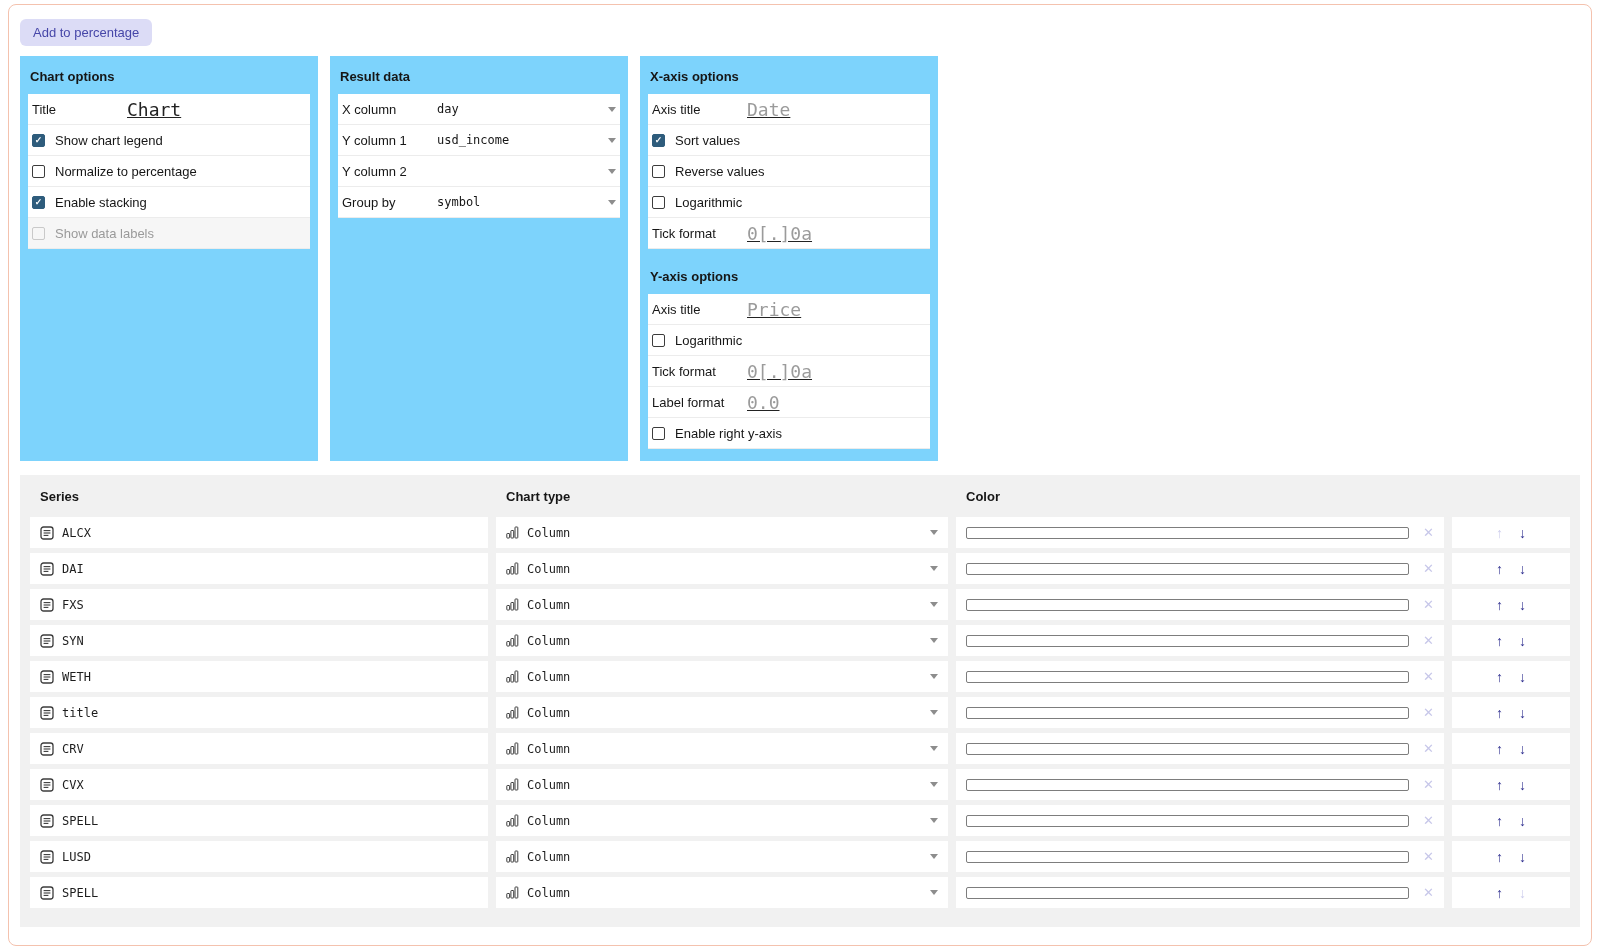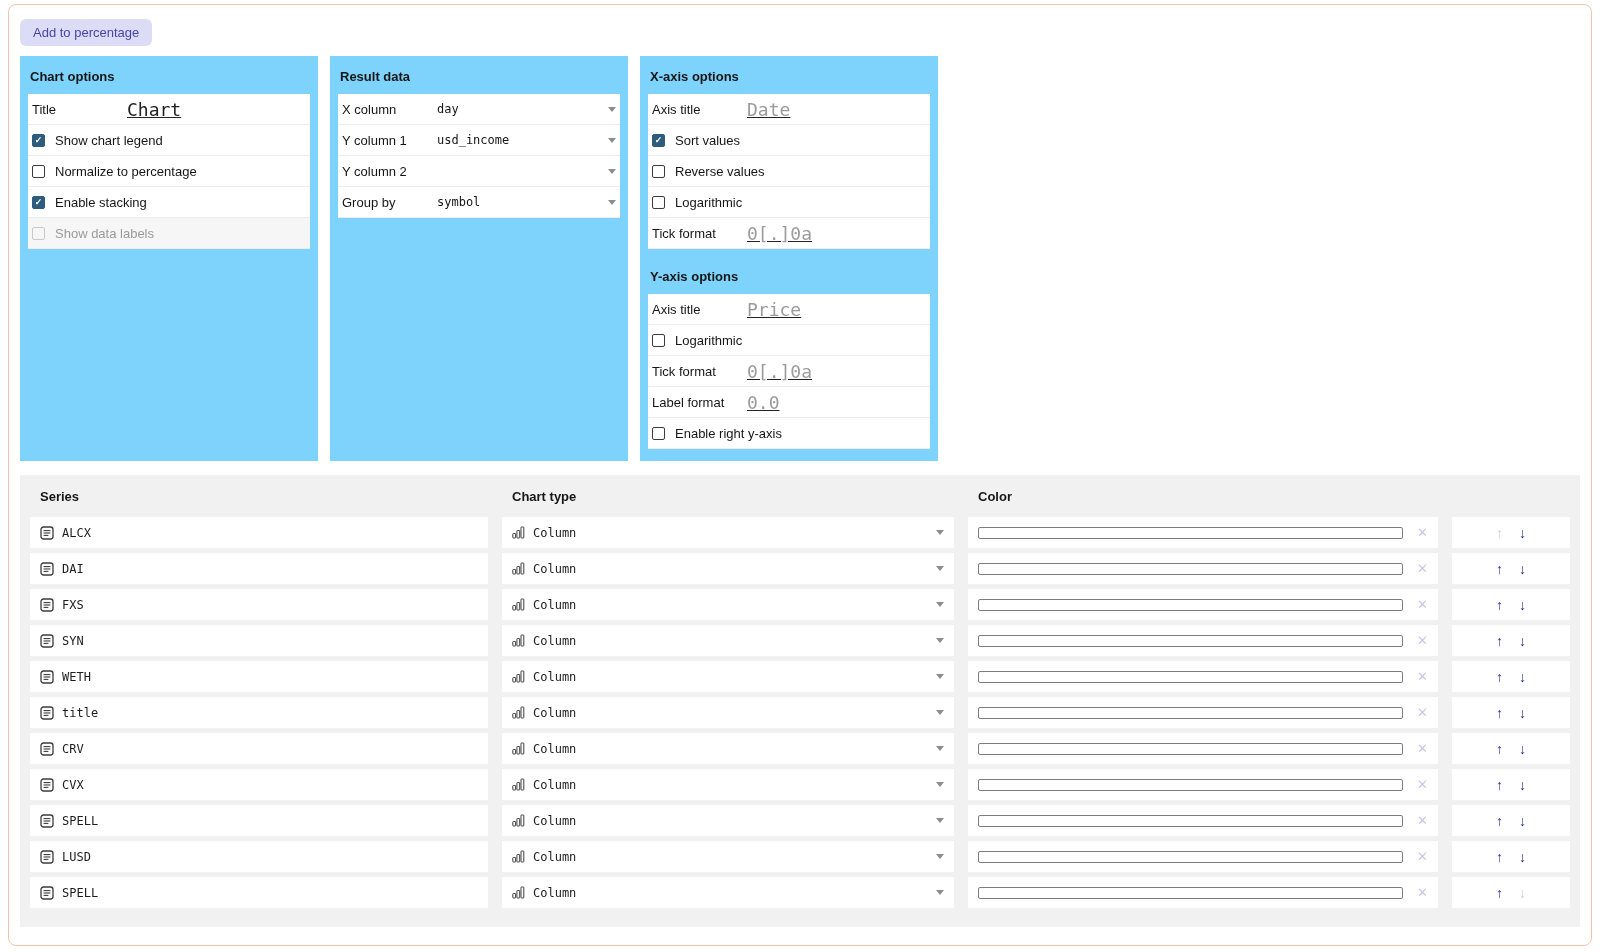--- a/index.html
+++ b/index.html
@@ -53,21 +53,21 @@
   .caret {
     width: 0; height: 0;
     border-left: 4.5px solid transparent; border-right: 4.5px solid transparent;
     border-top: 5.5px solid #8d8d8d;
     margin-left: auto; flex: none;
   }
   .heading-2 { padding-top: 20px; }
 
   
   .series-section { background: #f1f1f1; margin-top: 14px; padding: 0 10px 14px 10px; }
-  .s-grid { display: grid; grid-template-columns: 458px 452px 1fr 118px; gap: 14px; align-items: center; }
+  .s-grid { display: grid; grid-template-columns: 458px 452px 1fr 118px; gap: 8px; align-items: center; }
   .s-header { height: 42px; }
   .s-header > div { font-size: 13px; font-weight: 700; color: #161616; padding-left: 10px; }
   .s-row { margin-bottom: 5px; border-radius: 6px; }
   .cell { background: #fff; height: 31px; display: flex; align-items: center; padding: 0 10px; }
   .name-cell .mono, .type-cell .mono { color: #1d1d1d; }
   .doc-icon, .bars-icon { display: inline-flex; margin-right: 8px; flex: none; }
   .color-input { flex: 1; height: 12px; border: 1px solid #7d7d7d; border-radius: 2px; background: #fff; margin-right: 14px; padding: 0; }
   .x-icon { color: #c7c7e9; font-size: 13px; cursor: pointer; flex: none; }
   .action-cell { justify-content: center; gap: 16px; }
   .arrow { color: #2f2f8f; font-size: 14px; cursor: pointer; line-height: 1; }

